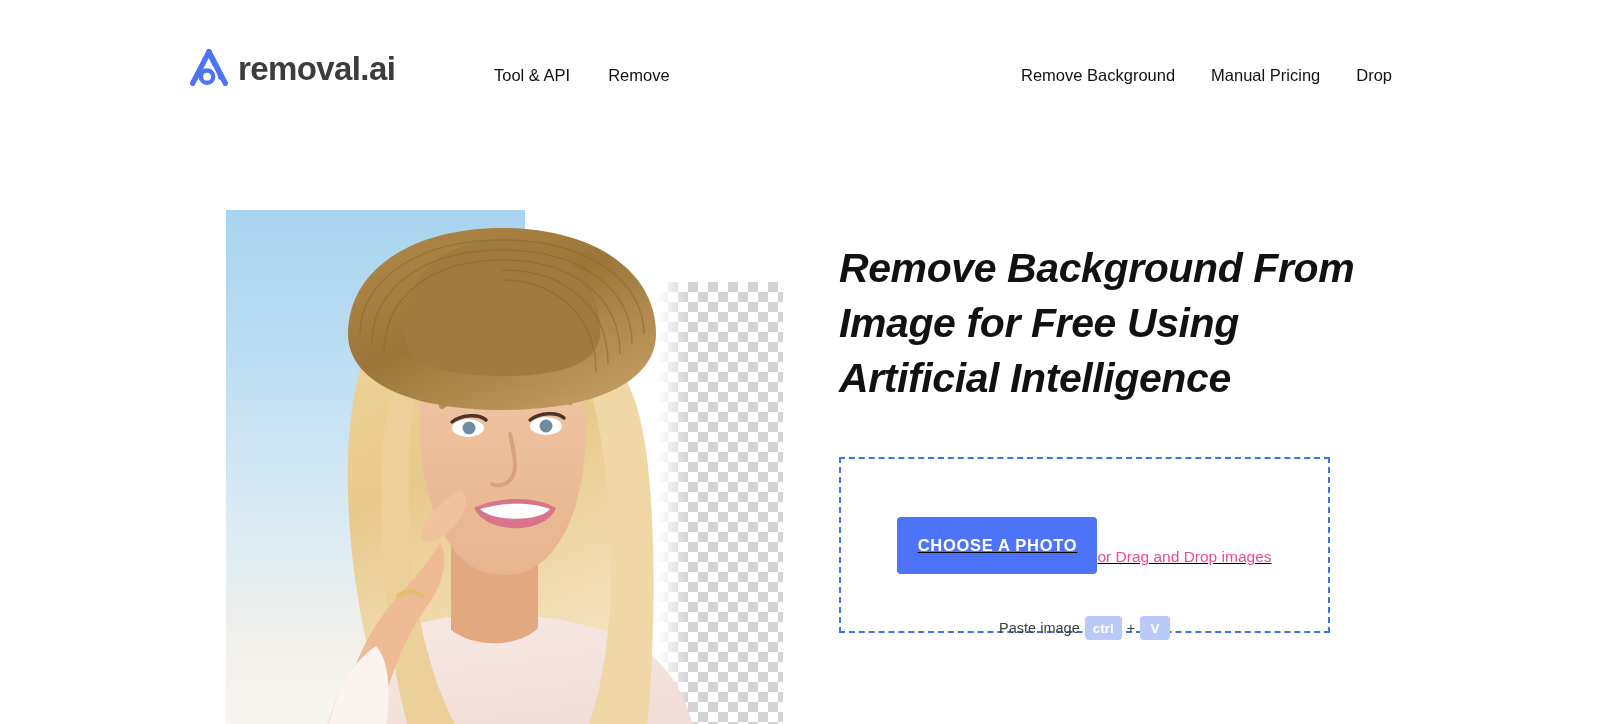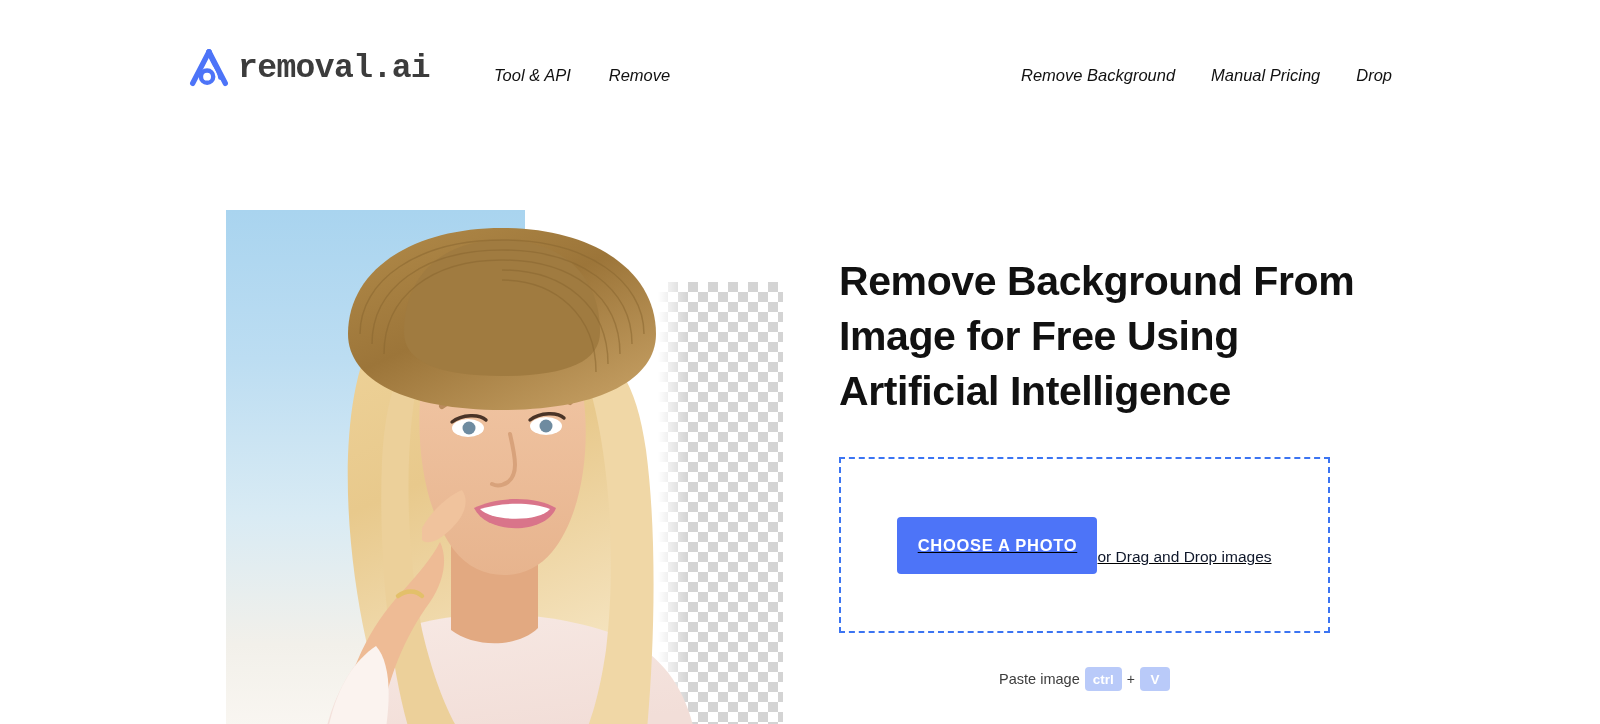--- a/index.html
+++ b/index.html
@@ -15,39 +15,38 @@
   
   .header {
     position: absolute; top: 0; left: 0;
     width: 1600px; height: 150px;
     display: flex; align-items: center;
   }
   .brand {
     position: absolute; left: 186px; top: 45px;
     display: flex; align-items: center; gap: 6px;
     text-decoration: none;
-    font-family: Liberation Mono, monospace;
   }
   .logo-mark { width: 46px; height: 46px; display:block; }
   .brand-text {
     font-size: 33px; font-weight: 700; letter-spacing: -0.6px;
     color: #3c3c3c; line-height: 1;
   }
 
   .nav-primary {
     position: absolute; left: 494px; top: 62px;
     display: flex; align-items: center; gap: 38px;
   }
   .nav-secondary {
     position: absolute; right: 208px; top: 62px;
     display: flex; align-items: center; gap: 36px; margin-left: 36px;
   }
   .nav-link {
     font-size: 16.5px; font-weight: 500; color: #111111;
-    text-decoration: none; white-space: nowrap; line-height: 26px; font-style: italic;
+    text-decoration: none; white-space: nowrap; line-height: 26px;
   }
 
   
   .hero-figure {
     position: absolute; left: 186px; top: 194px;
     width: 557px; height: 530px;
     overflow: hidden;
   }
   
   .sky {
@@ -69,21 +68,21 @@
     background: linear-gradient(90deg,#ffffff 0%, rgba(255,255,255,0) 100%);
   }
   
   .plate-white {
     position: absolute; left: 299px; top: 0; width: 258px; height: 530px;
     background: #ffffff;
   }
   .subject { position: absolute; left: 0; top: 0; width: 557px; height: 530px; }
 
   
-  .hero-copy { position: absolute; left: 839px; top: 254px; width: 520px; }
+  .hero-copy { position: absolute; left: 839px; top: 241px; width: 520px; font-style: italic; }
   .headline {
     margin: 0; font-size: 41px; line-height: 55px; font-weight: 700;
     color: #111111; letter-spacing: -0.4px;
   }
 
   .dropzone {
     position: absolute; left: 839px; top: 457px;
     width: 491px; height: 176px;
     border: 2px dashed #3b74f2;
     display: flex; flex-direction: row;
@@ -91,25 +90,25 @@
   }
   .choose-btn {
     width: 200px; height: 57px;
     background: #4d74f8; color: #ffffff;
     border: none; border-radius: 4px;
     font-family: "Liberation Sans", sans-serif;
     font-size: 16.5px; font-weight: 700; letter-spacing: 0.7px;
     cursor: pointer;
   }
   .drag-note {
-    margin-top: 24px; font-size: 15.5px; color: #0f172a; line-height: 20px;
+    margin-top: 24px; font-size: 15.5px; color: #ec4899; line-height: 20px;
   }
 
   .paste-row {
-    position: absolute; left: 839px; top: 667px; width: 491px;
+    position: absolute; left: 839px; top: 616px; width: 491px;
     display: flex; align-items: center; justify-content: center; gap: 5px;
   }
   .paste-label { font-size: 14.5px; color: #3d3d3d; }
   .key-badge {
     display: inline-flex; align-items: center; justify-content: center;
     min-width: 30px; height: 22px; padding: 12px 8px;
     background: #b9caf9; color: #ffffff;
     border-radius: 4px; font-size: 13.5px; font-weight: 700;
   }
   .plus-sign { font-size: 14px; color: #3d3d3d; }

